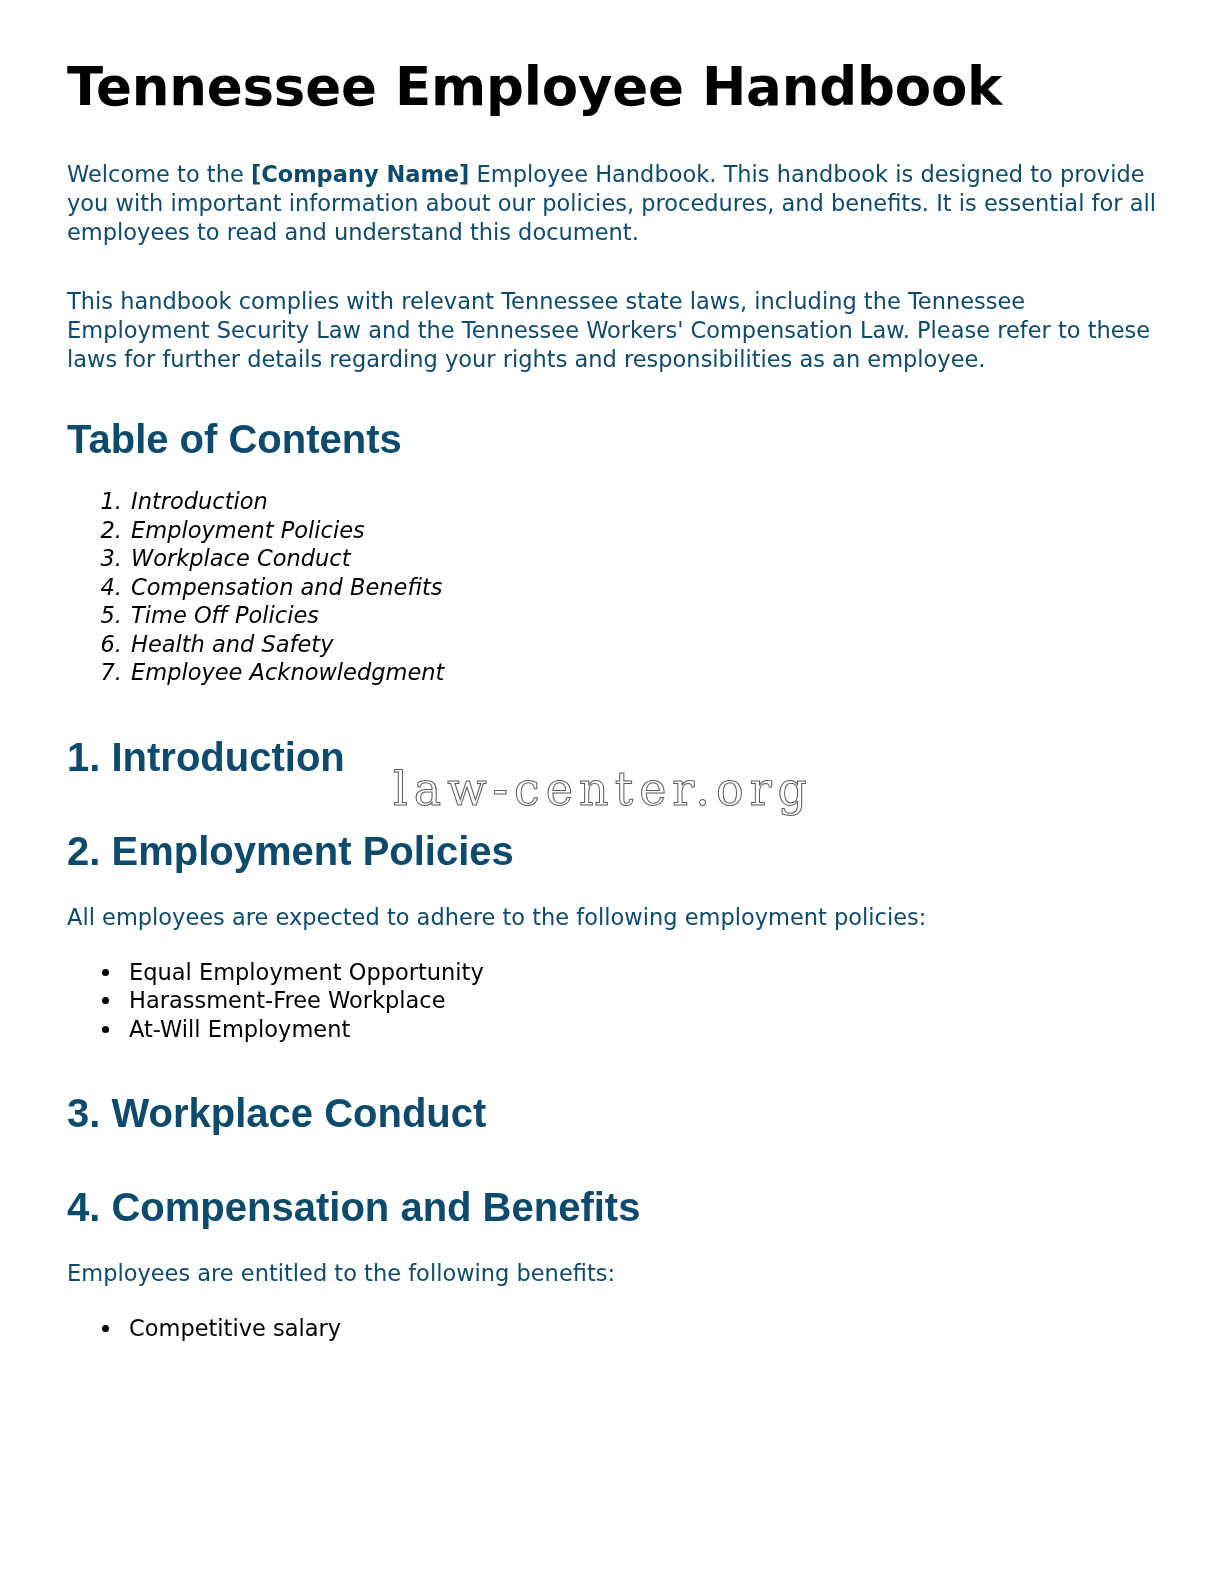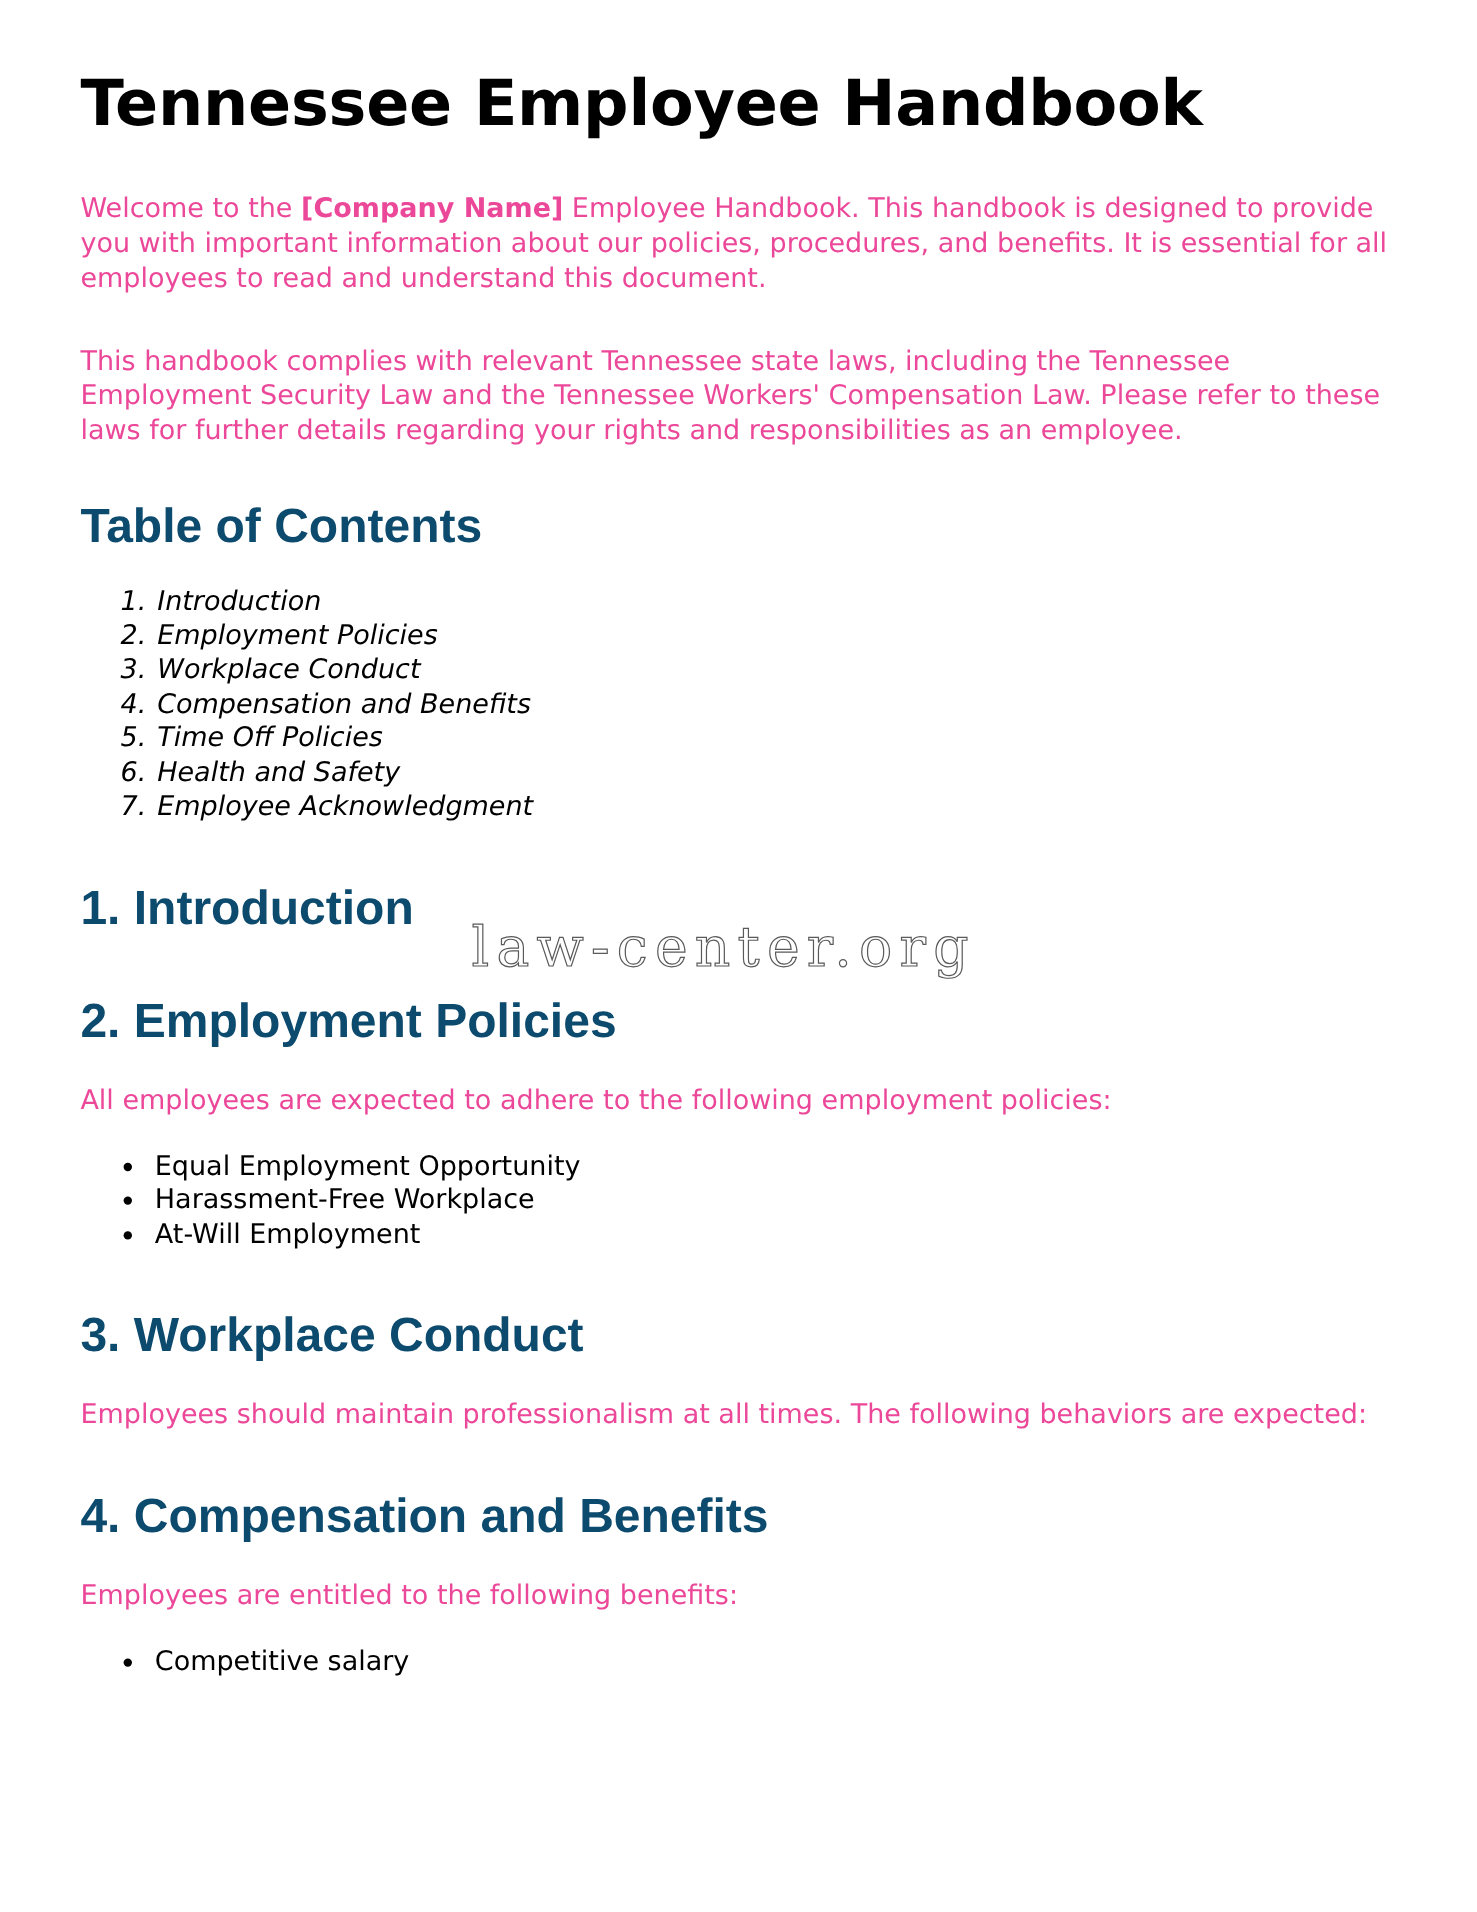--- a/index.html
+++ b/index.html
@@ -41,21 +41,21 @@
     margin: 0;
     padding-top: 56px;
     color: #000;
   }
 
   p.para {
     font-family: "DejaVu Sans", sans-serif;
     font-size: 22.5px;
     line-height: 29px;
     margin: 0;
-    color: #ec4899;
+    color: #0c4a6e;
   }
 
   p.intro-1 { margin-top: 43px; }
   p.intro-2 { margin-top: 40px; }
 
   h2.sec-h2 {
     font-family: Liberation Sans, sans-serif;
     font-weight: bold;
     font-size: 40px;
     line-height: 1.2;
@@ -143,21 +143,20 @@
     <p class="para sec-para">All employees are expected to adhere to the following employment policies:</p>
 
     <ul class="bullets">
       <li>Equal Employment Opportunity</li>
       <li>Harassment-Free Workplace</li>
       <li>At-Will Employment</li>
     </ul>
 
     <h2 class="sec-h2 num-heading">3. Workplace Conduct</h2>
 
-    <p class="para sec-para">Employees should maintain professionalism at all times. The following behaviors are expected:</p>
 
 
     <h2 class="sec-h2 num-heading">4. Compensation and Benefits</h2>
 
     <p class="para sec-para">Employees are entitled to the following benefits:</p>
 
     <ul class="bullets">
       <li>Competitive salary</li>
     </ul>
 

